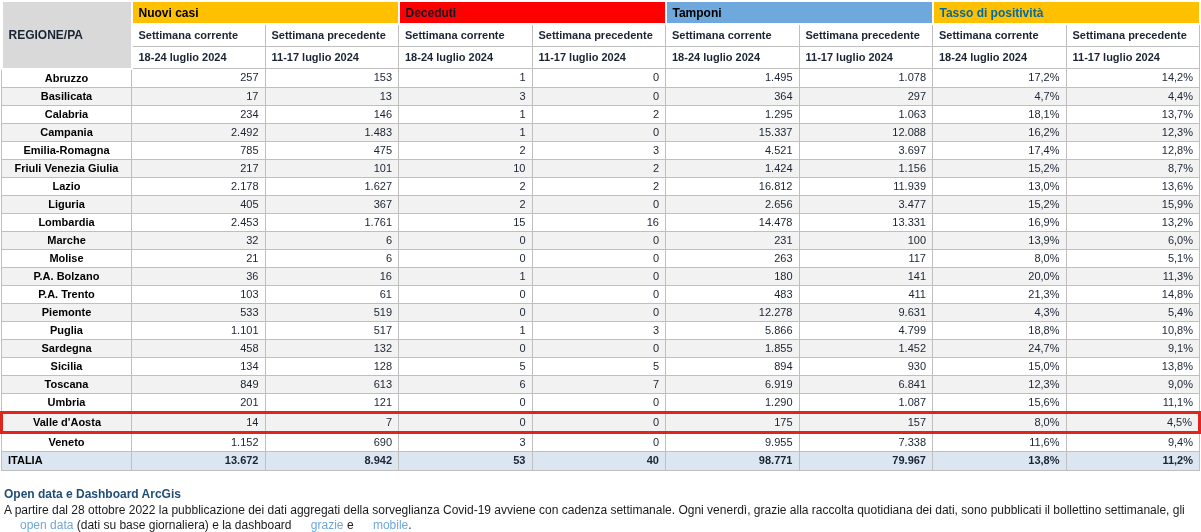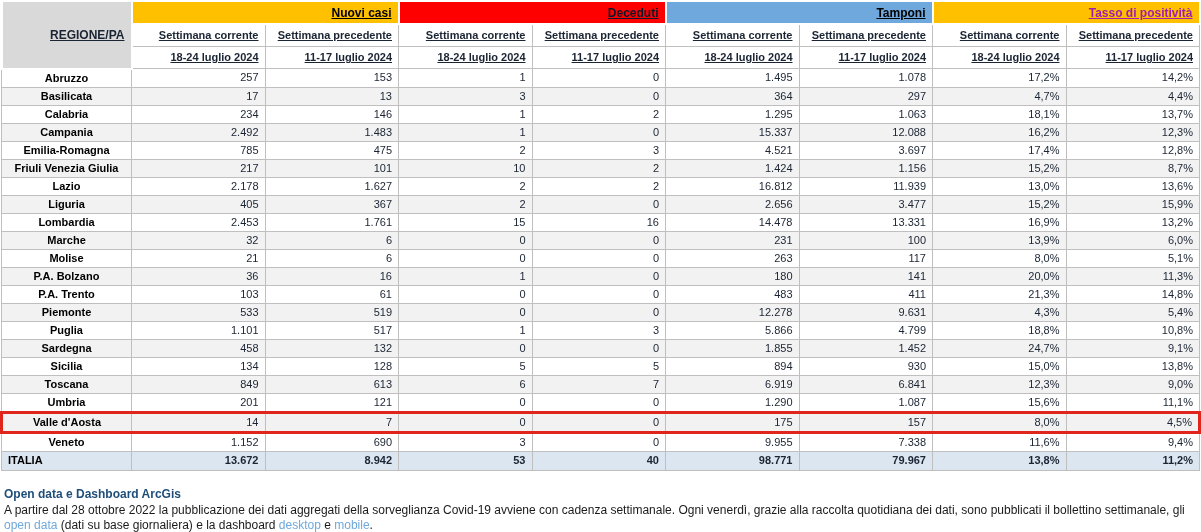--- a/index.html
+++ b/index.html
@@ -7,40 +7,40 @@
     --group-tasso-bg:#FFC000; --region-header-bg:#D9D9D9; --total-row-bg:#DCE6F1;
     --stripe-bg:#F2F2F2; --highlight-border:#E0261C; --footer-title:#1F4E79; --link:#6FA8DC;
     --grid:#BFBFBF; --text:#1a2433;
   }
   html,body{margin:0;padding:0;background:#fff;}
   body{width:1201px;height:532px;overflow:hidden;
        font-family:"Liberation Sans","DejaVu Sans",sans-serif;color:var(--text);}
   table{border-collapse:collapse;table-layout:fixed;width:1201px;}
   col.c-region{width:130px;}
   th,td{padding:0 6px;overflow:hidden;white-space:nowrap;font-size:11px;line-height:1;}
-  thead th{border:1px solid var(--grid);background:#fff;height:21px;font-weight:bold;text-align:right;text-decoration:underline;}
+  thead th{border:1px solid var(--grid);background:#fff;height:21px;font-weight:bold;text-align:left;}
   thead tr.h-group th{border:2px solid #fff;font-size:12px;}
   th.corner{background:var(--region-header-bg);border:2px solid #fff;font-size:12px;}
   th.g-nuovi{background:var(--group-nuovi-bg);color:#000;}
   th.g-deceduti{background:var(--group-deceduti-bg);color:#0f172a;}
   th.g-tamponi{background:var(--group-tamponi-bg);color:#000;}
-  th.g-tasso{background:var(--group-tasso-bg);color:#a21caf;}
+  th.g-tasso{background:var(--group-tasso-bg);color:#0369a1;}
   tbody td,tfoot td{border:1px solid var(--grid);height:17px;}
   tbody tr:nth-child(even) td{background:var(--stripe-bg);}
   tbody tr:nth-child(odd) td{background:#fff;}
   td.region{font-weight:bold;color:#000;text-align:center;}
   td.num{text-align:right;}
   tr.hl td{border-top:3px solid var(--highlight-border);border-bottom:3px solid var(--highlight-border);margin-top:27px;}
   tr.hl td:first-child{border-left:3px solid var(--highlight-border);}
   tr.hl td:last-child{border-right:3px solid var(--highlight-border);}
   tfoot td{background:var(--total-row-bg);font-weight:bold;height:18px;}
   tfoot td.total-label{text-align:left;color:#000;}
   .footer{margin:16px 4px 0 4px;font-size:12px;line-height:15px;color:#1a1a1a;}
   .f-title{color:var(--footer-title);font-weight:bold;margin-bottom:1px;}
-  .f-text a{color:var(--link);text-decoration:none;cursor:pointer;}
+  .f-text a{color:var(--link);text-decoration:none;cursor:pointer;margin-left:16px;}
 </style>
 </head>
 <body>
 
 <table>
   <colgroup>
     <col class="c-region">
       <col>
       <col>
       <col>
@@ -322,14 +322,14 @@
       <td class="num">98.771</td>
       <td class="num">79.967</td>
       <td class="num">13,8%</td>
       <td class="num">11,2%</td>
     </tr>
   </tfoot>
 </table>
 
 <div class="footer">
   <div class="f-title">Open data e Dashboard ArcGis</div>
-  <div class="f-text"><span>A partire dal 28 ottobre 2022 la pubblicazione dei dati aggregati della sorveglianza Covid-19 avviene con cadenza settimanale. Ogni venerdì, grazie alla raccolta quotidiana dei dati, sono pubblicati il bollettino settimanale, gli </span><a>open data</a><span> (dati su base giornaliera) e la dashboard </span><a>desktop</a><span> e </span><a>mobile</a><span>.</span></div>
+  <div class="f-text"><span>A partire dal 28 ottobre 2022 la pubblicazione dei dati aggregati della sorveglianza Covid-19 avviene con cadenza settimanale. Ogni venerdì, grazie alla raccolta quotidiana dei dati, sono pubblicati il bollettino settimanale, gli </span><a>open data</a><span> (dati su base giornaliera) e la dashboard </span><a>grazie</a><span> e </span><a>mobile</a><span>.</span></div>
 </div>
 
 </body></html>

